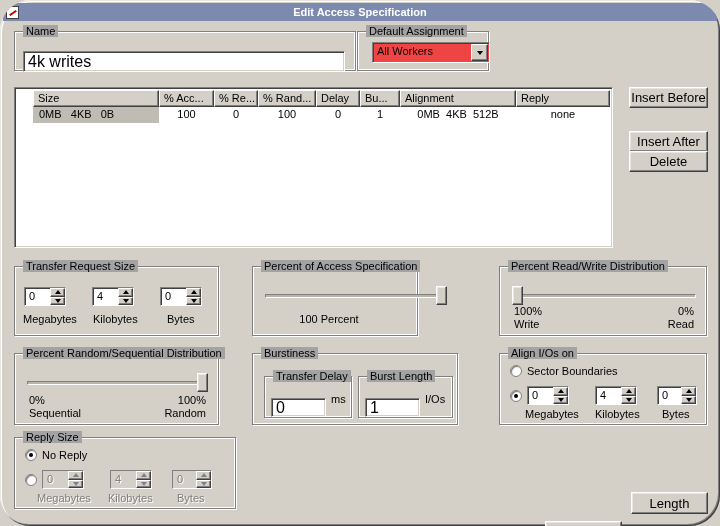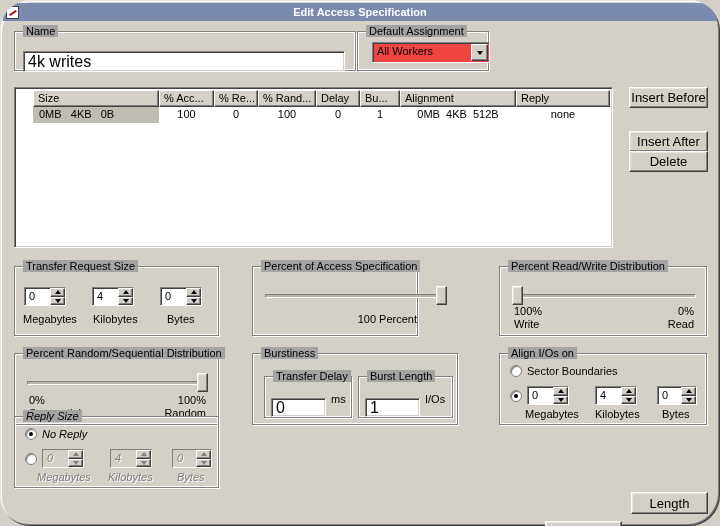--- a/index.html
+++ b/index.html
@@ -230,21 +230,21 @@
     </div>
     <span class="lbl" style="left:8px; top:46px;">Megabytes</span>
     <span class="lbl" style="left:78px; top:46px;">Kilobytes</span>
     <span class="lbl" style="left:152px; top:46px;">Bytes</span>
   </div>
 
   <div class="group" style="left:252px; top:266px; width:166px; height:70px;">
     <span class="grouplabel">Percent of Access Specification</span>
     <div class="track" style="left:12px; top:27px; width:182px;"></div>
     <div class="thumb" style="left:183px; top:19px;"></div>
-    <span class="lbl" style="left:0; right:0; top:46px; text-align:right;">100 Percent</span>
+    <span class="lbl" style="left:0; right:12px; top:46px; text-align:center;">100 Percent</span>
   </div>
 
   <div class="group" style="left:499px; top:266px; width:208px; height:70px;">
     <span class="grouplabel">Percent Read/Write Distribution</span>
     <div class="track" style="left:12px; top:27px; width:184px;"></div>
     <div class="thumb" style="left:12px; top:19px;"></div>
     <span class="lbl two-line" style="left:14px; top:38px;"><span>100%</span><br><span>Write</span></span>
     <span class="lbl two-line" style="right:12px; top:38px; text-align:right;"><span>0%</span><br><span>Read</span></span>
   </div>
 
@@ -306,21 +306,21 @@
           <div class="spin-btn">
             <span class="tri-down"></span>
           </div>
         </div>
     </div>
     <span class="lbl" style="left:25px; top:54px;">Megabytes</span>
     <span class="lbl" style="left:95px; top:54px;">Kilobytes</span>
     <span class="lbl" style="left:162px; top:54px;">Bytes</span>
   </div>
 
-  <div class="group" style="left:14px; top:416px; width:205px; height:72px;font-style:italic;">
+  <div class="group" style="left:14px; top:437px; width:222px; height:72px;">
     <span class="grouplabel">Reply Size</span>
     <span class="radio checked" style="left:10px; top:11px;"></span>
     <span class="lbl" style="left:27px; top:11px;">No Reply</span>
     <span class="radio" style="left:10px; top:36px;"></span>
     <div class="spinner disabled" style="left:27px; top:32px; width:42px;">
       <div class="spin-value">0</div>
       <div class="spin-btns">
           <div class="spin-btn">
             <span class="tri-up"></span>
           </div>

